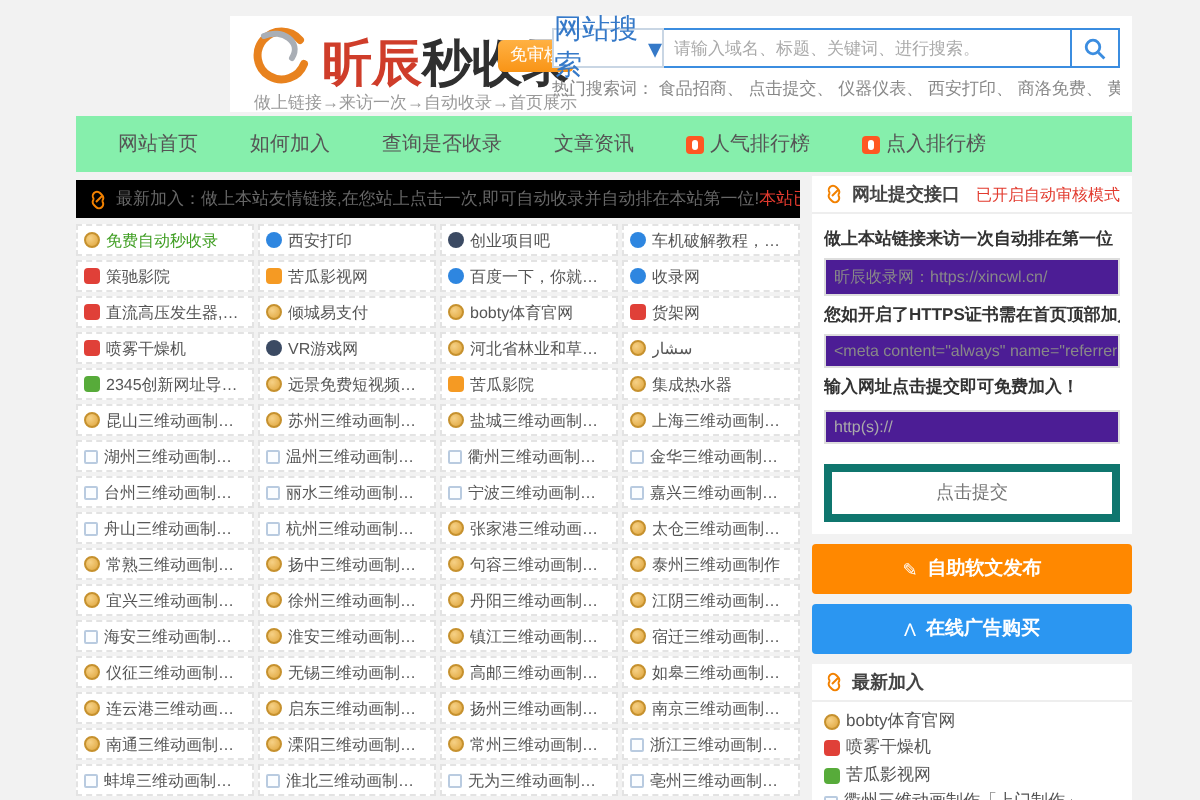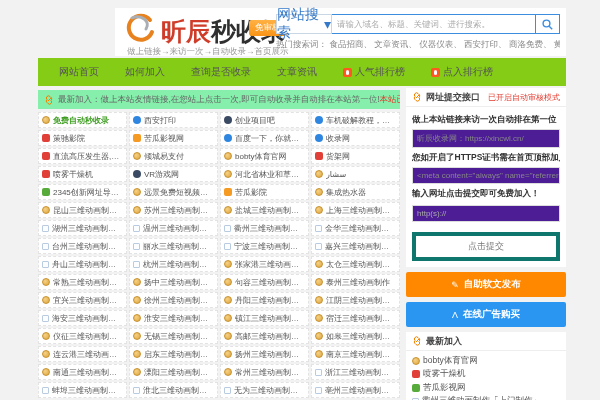--- a/index.html
+++ b/index.html
@@ -23,46 +23,46 @@
   .search-row { display:flex; height:20px; }
   .search-cat { width:56px; border:1px solid #c9d6e4; background:#fff; color:#3579c8; font-size:14px;
                 display:flex; align-items:center; justify-content:center; gap:2px; cursor:pointer; }
   .search-input { flex:1; border:1px solid #3b8de0; border-left:none; font-size:8.5px; padding:0 5px; color:#333; outline:none; }
   .search-input::placeholder { color:#aaa; }
   .search-btn { width:24px; border:1px solid #3b8de0; border-left:none; background:#fff; cursor:pointer;
                 display:flex; align-items:center; justify-content:center; }
   .hot-line { margin-top:5px; font-size:8.5px; color:#888; white-space:nowrap; overflow:hidden; }
   .hot-word { color:#888; cursor:pointer; }
   
-  .nav { position:absolute; left:38px; top:58px; width:528px; height:28px; background:#84cc16;
+  .nav { position:absolute; left:38px; top:58px; width:528px; height:28px; background:#86efac;
          display:flex; align-items:center; padding-left:8px; }
   .nav-item { font-size:10px; color:#555; padding:0 13px; cursor:pointer; display:flex; align-items:center; white-space:nowrap; }
   .hot-ico { display:none; width:9px; height:9px; background:#ff5722; border-radius:2px; margin-right:3px; position:relative; }
   .hot-ico::after { content:""; position:absolute; left:3px; top:2px; width:3px; height:5px; background:#fff; border-radius:2px; }
   .nav-item.hot .hot-ico { display:inline-block; }
   
-  .notice { position:absolute; left:38px; top:90px; width:362px; height:19px; background:#86efac;
+  .notice { position:absolute; left:38px; top:90px; width:362px; height:19px; background:#000000;
             display:flex; align-items:center; padding:0 6px; font-size:8.5px; color:#666; white-space:nowrap; overflow:hidden; }
   .notice .count { margin-left:auto; color:#e23a2e; }
   .lnk-svg { margin-right:4px; flex:none; }
   
   .grid { position:absolute; left:38px; top:112px; width:362px; height:288px; overflow:hidden;
           display:grid; grid-template-columns:repeat(4,1fr); gap:2px; grid-auto-rows:16px; align-content:start; }
   .cell { background:#fff; border:1px dashed #e3e3e3; display:flex; align-items:center; padding:0 3px;
           font-size:8px; color:#555; white-space:nowrap; overflow:hidden; cursor:pointer; }
   .cell span.txt { overflow:hidden; text-overflow:ellipsis; }
   .ico { width:8px; height:8px; margin-right:3px; flex:none; border-radius:50%; }
   .ico.gold   { background:radial-gradient(circle at 35% 35%, #f6d186, #dfa53c); border:1px solid #c6912e; }
   .ico.red    { background:#e04038; border-radius:2px; }
   .ico.blue   { background:#2e86e0; }
   .ico.navy   { background:#3b4a63; }
   .ico.orange { background:#f59a23; border-radius:2px; }
   .ico.green  { background:#57ab3a; border-radius:2px; }
   .ico.broken { background:#fbfdff; border:1px solid #b9cbe0; border-radius:1px; width:7px; height:7px; }
-  .cell.green-text { color:#3f9e22; font-weight:bold; }
+  .cell.green-text { color:#3f9e22; font-weight:normal; }
   .orange-text { color:#f28100; }
   
   .sidebar { position:absolute; left:406px; top:88px; width:160px; }
   .panel { background:#fff; }
   .panel-head { height:19px; display:flex; align-items:center; border-bottom:1px solid #eee; padding:0 6px;
                 font-size:9px; font-weight:bold; color:#444; white-space:nowrap; }
   .panel-head .status { margin-left:auto; color:#e23a2e; font-weight:normal; font-size:8px; }
   .panel-body { padding:4px 6px 6px; }
   .sline { font-size:8.5px; font-weight:bold; color:#333; margin:3px 0; white-space:nowrap; overflow:hidden; }
   .sbox { border:1px solid #ddd; font-size:8px; color:#888; padding:3px 4px; margin:2px 0 4px;
@@ -105,21 +105,21 @@
         <svg width="11" height="11" viewBox="0 0 11 11">
           <circle cx="4.5" cy="4.5" r="3.4" fill="none" stroke="#3b8de0" stroke-width="1.4"></circle>
           <line x1="7.2" y1="7.2" x2="10.2" y2="10.2" stroke="#3b8de0" stroke-width="1.4"></line>
         </svg>
       </button>
     </div>
     <div class="hot-line">
       <span>热门搜索词：</span><span>
   <span class="hot-word">食品招商、</span>
 
-  <span class="hot-word">文章资讯、</span>
+  <span class="hot-word">点击提交、</span>
 
   <span class="hot-word">仪器仪表、</span>
 
   <span class="hot-word">西安打印、</span>
 
   <span class="hot-word">商洛免费、</span>
 
   <span class="hot-word">黄岛搬家、</span>
 
   

